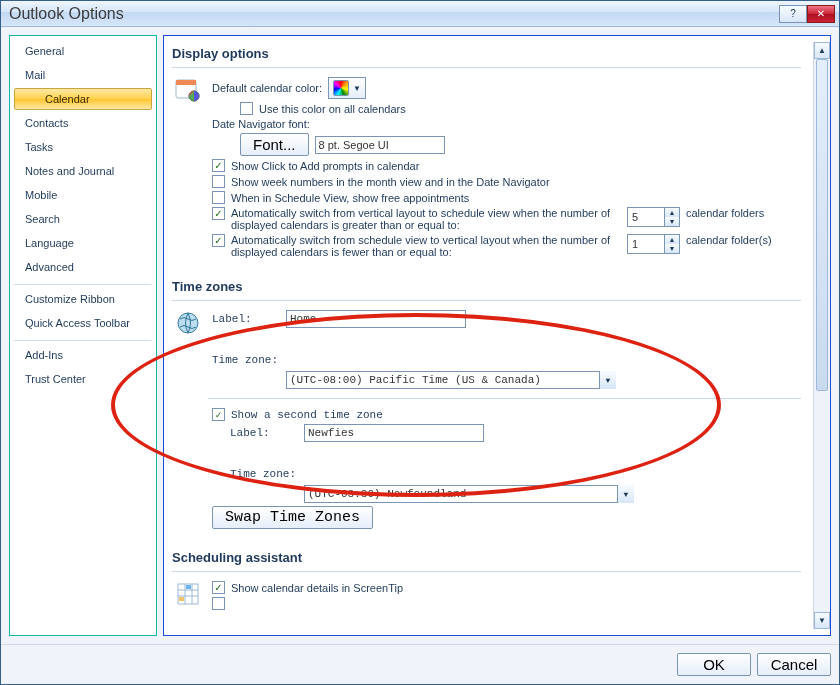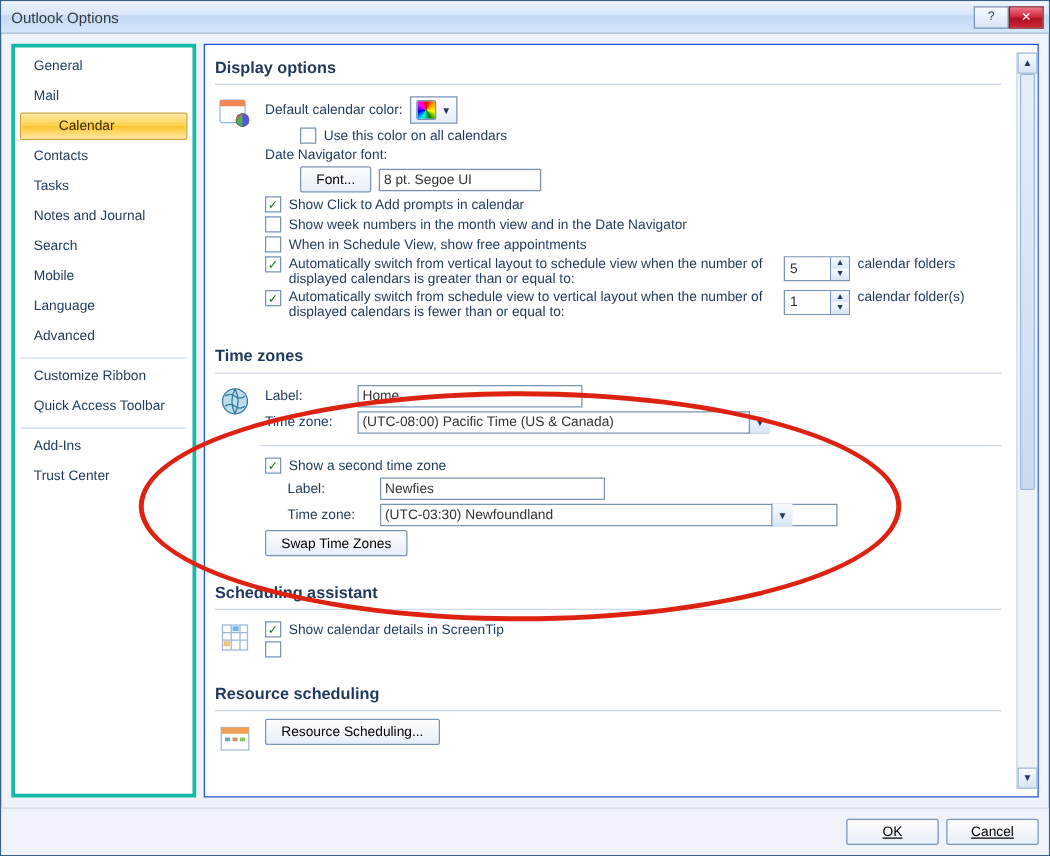--- a/index.html
+++ b/index.html
@@ -22,21 +22,21 @@
   .titlebar {
     height: 26px;
     background: linear-gradient(to bottom, #eef5fe 0%, #d6e6fa 45%, #c3d9f3 46%, #d6e6fa 100%);
     border-bottom: 1px solid #9db8d8;
     display: flex;
     align-items: center;
     padding: 0 4px 0 8px;
   }
   .titlebar-title {
     flex: 1;
-    font-size: 12px;
+    font-size: 16px;
     color: #3b3b3b;
   }
   .titlebar-btns { display: flex; gap: 0; }
   .titlebar-btn {
     width: 28px;
     height: 18px;
     border: 1px solid #7a94b6;
     background: linear-gradient(to bottom,#f7fbff,#d7e6f7);
     display: flex;
     align-items: center;
@@ -51,21 +51,21 @@
   .body {
     flex:1;
     display:flex;
     padding: 8px;
     gap:6px;
     min-height:0;
   }
   .sidebar {
     width: 148px;
     background:#fff;
-    border:3px solid #14b8a6;
+    border:1px solid #14b8a6;
     padding:2px 0;
     overflow:auto;
   }
   .nav-item {
     padding: 4px 10px;
     color:#1e395b;
     border:1px solid transparent;
     margin:2px 4px;
     cursor:default;
   }
@@ -130,46 +130,46 @@
   }
   input[type=text], select {
     font: inherit;
     font-size:11px;
     padding:2px 3px;
     border:1px solid #7a94b6;
     background:#fff;
     color:#333;
   }
   select { appearance:none; padding-right:18px; background:#fff; }
-  .select-wrap{position:relative;display:inline-block;}
+  .select-wrap{position:relative;display:inline-block;margin-top:40px;}
   .select-arrow{position:absolute;right:0;top:0;bottom:0;width:17px;border-left:1px solid #7a94b6;background:linear-gradient(#f7fbff,#d7e6f7);display:flex;align-items:center;justify-content:center;font-size:8px;pointer-events:none;}
   .btn {
     font:inherit;
-    font-size:11px;
+    font-size:15px;
     padding:2px 12px;
     border:1px solid #7a94b6;
     background:linear-gradient(to bottom,#fefefe,#e6eefa);
     border-radius:2px;
     min-height:21px;
   }
   .spin-wrap{display:inline-flex;border:1px solid #7a94b6;height:20px;}
   .spin-wrap input{border:none;width:36px;text-align:left;padding:2px 4px;}
   .spin-btns{display:flex;flex-direction:column;width:15px;border-left:1px solid #7a94b6;}
   .spin-btn{flex:1;background:linear-gradient(#f7fbff,#d7e6f7);display:flex;align-items:center;justify-content:center;font-size:7px;}
   .lbl{min-width:68px;}
   .hr{border-top:1px solid #cdd8e8;margin:6px 8px 6px 36px;}
   .footer {
     border-top:1px solid #cdd8e8;
     padding:8px;
     display:flex;
     justify-content:flex-end;
     gap:6px;
     background:#f0f4fa;
   }
-  .btn.wide{min-width:74px;text-decoration:underline;}
+  .btn.wide{min-width:74px;}
   .color-swatch{width:16px;height:16px;border:1px solid #7a94b6;border-radius:2px;background:conic-gradient(red,orange,yellow,green,cyan,blue,magenta,red);display:inline-block;}
   .dd-btn{border:1px solid #7a94b6;background:linear-gradient(#fefefe,#e6eefa);padding:1px 4px;display:inline-flex;align-items:center;gap:4px;height:22px;}
   .annot-ellipse{
     position:absolute;
     border:4px solid #d21;
     border-radius:50%;
     pointer-events:none;
   }
 </style>
 </head>
@@ -185,22 +185,22 @@
   </div>
 
   <div class="body">
     <div class="sidebar">
       <div class="nav-item">General</div>
       <div class="nav-item">Mail</div>
       <div class="nav-item selected">Calendar</div>
       <div class="nav-item">Contacts</div>
       <div class="nav-item">Tasks</div>
       <div class="nav-item">Notes and Journal</div>
+      <div class="nav-item">Mobile</div>
       <div class="nav-item">Search</div>
-      <div class="nav-item">Mobile</div>
       <div class="nav-item">Language</div>
       <div class="nav-item">Advanced</div>
       <div class="nav-item sep-above">Customize Ribbon</div>
       <div class="nav-item">Quick Access Toolbar</div>
       <div class="nav-item sep-above">Add-Ins</div>
       <div class="nav-item">Trust Center</div>
     </div>
 
     <div class="content">
       <div class="content-inner">
@@ -270,21 +270,21 @@
                     <span class="spin-btn">▲</span>
                     <span class="spin-btn">▼</span>
                   </span>
               </span>
               <span>calendar folder(s)</span>
             </div>
           </div>
         </div>
 
         <div class="section-header">Time zones</div>
-        <div class="section-body" style="flex-direction:column;gap:0;">
+        <div class="section-body" style="flex-direction:column;gap:0;font-family:Liberation Mono, monospace;">
           <div style="display:flex;gap:8px;">
             <div class="section-icon">
               <svg width="26" height="26" viewBox="0 0 26 26">
                   <circle cx="13" cy="13" r="10" fill="#bde" stroke="#379"></circle>
                   <path d="M5 9 Q9 6 13 9 Q17 12 21 9" stroke="#379" fill="none"></path>
                   <path d="M5 17 Q9 14 13 17 Q17 20 21 17" stroke="#379" fill="none"></path>
                   <path d="M13 3 Q8 13 13 23 Q18 13 13 3" stroke="#379" fill="none"></path>
                 </svg>
             </div>
             <div class="section-content">
@@ -311,21 +311,21 @@
                 <span class="chk">✓</span>
                 <span>Show a second time zone</span>
               </div>
               <div class="row" style="margin-left:18px">
                 <span class="lbl">Label:</span>
                 <input type="text" style="width: 180px;" value="Newfies">
               </div>
               <div class="row" style="margin-left:18px">
                 <span class="lbl">Time zone:</span>
                 <span class="select-wrap" style="width:330px">
-                  <select style="width:366px">
+                  <select style="width:330px">
                     <option>(UTC-03:30) Newfoundland</option>
                   </select>
                   <span class="select-arrow">▼</span>
                 </span>
               </div>
               <div class="row">
                 <button class="btn">Swap Time Zones</button>
               </div>
             </div>
           </div>

